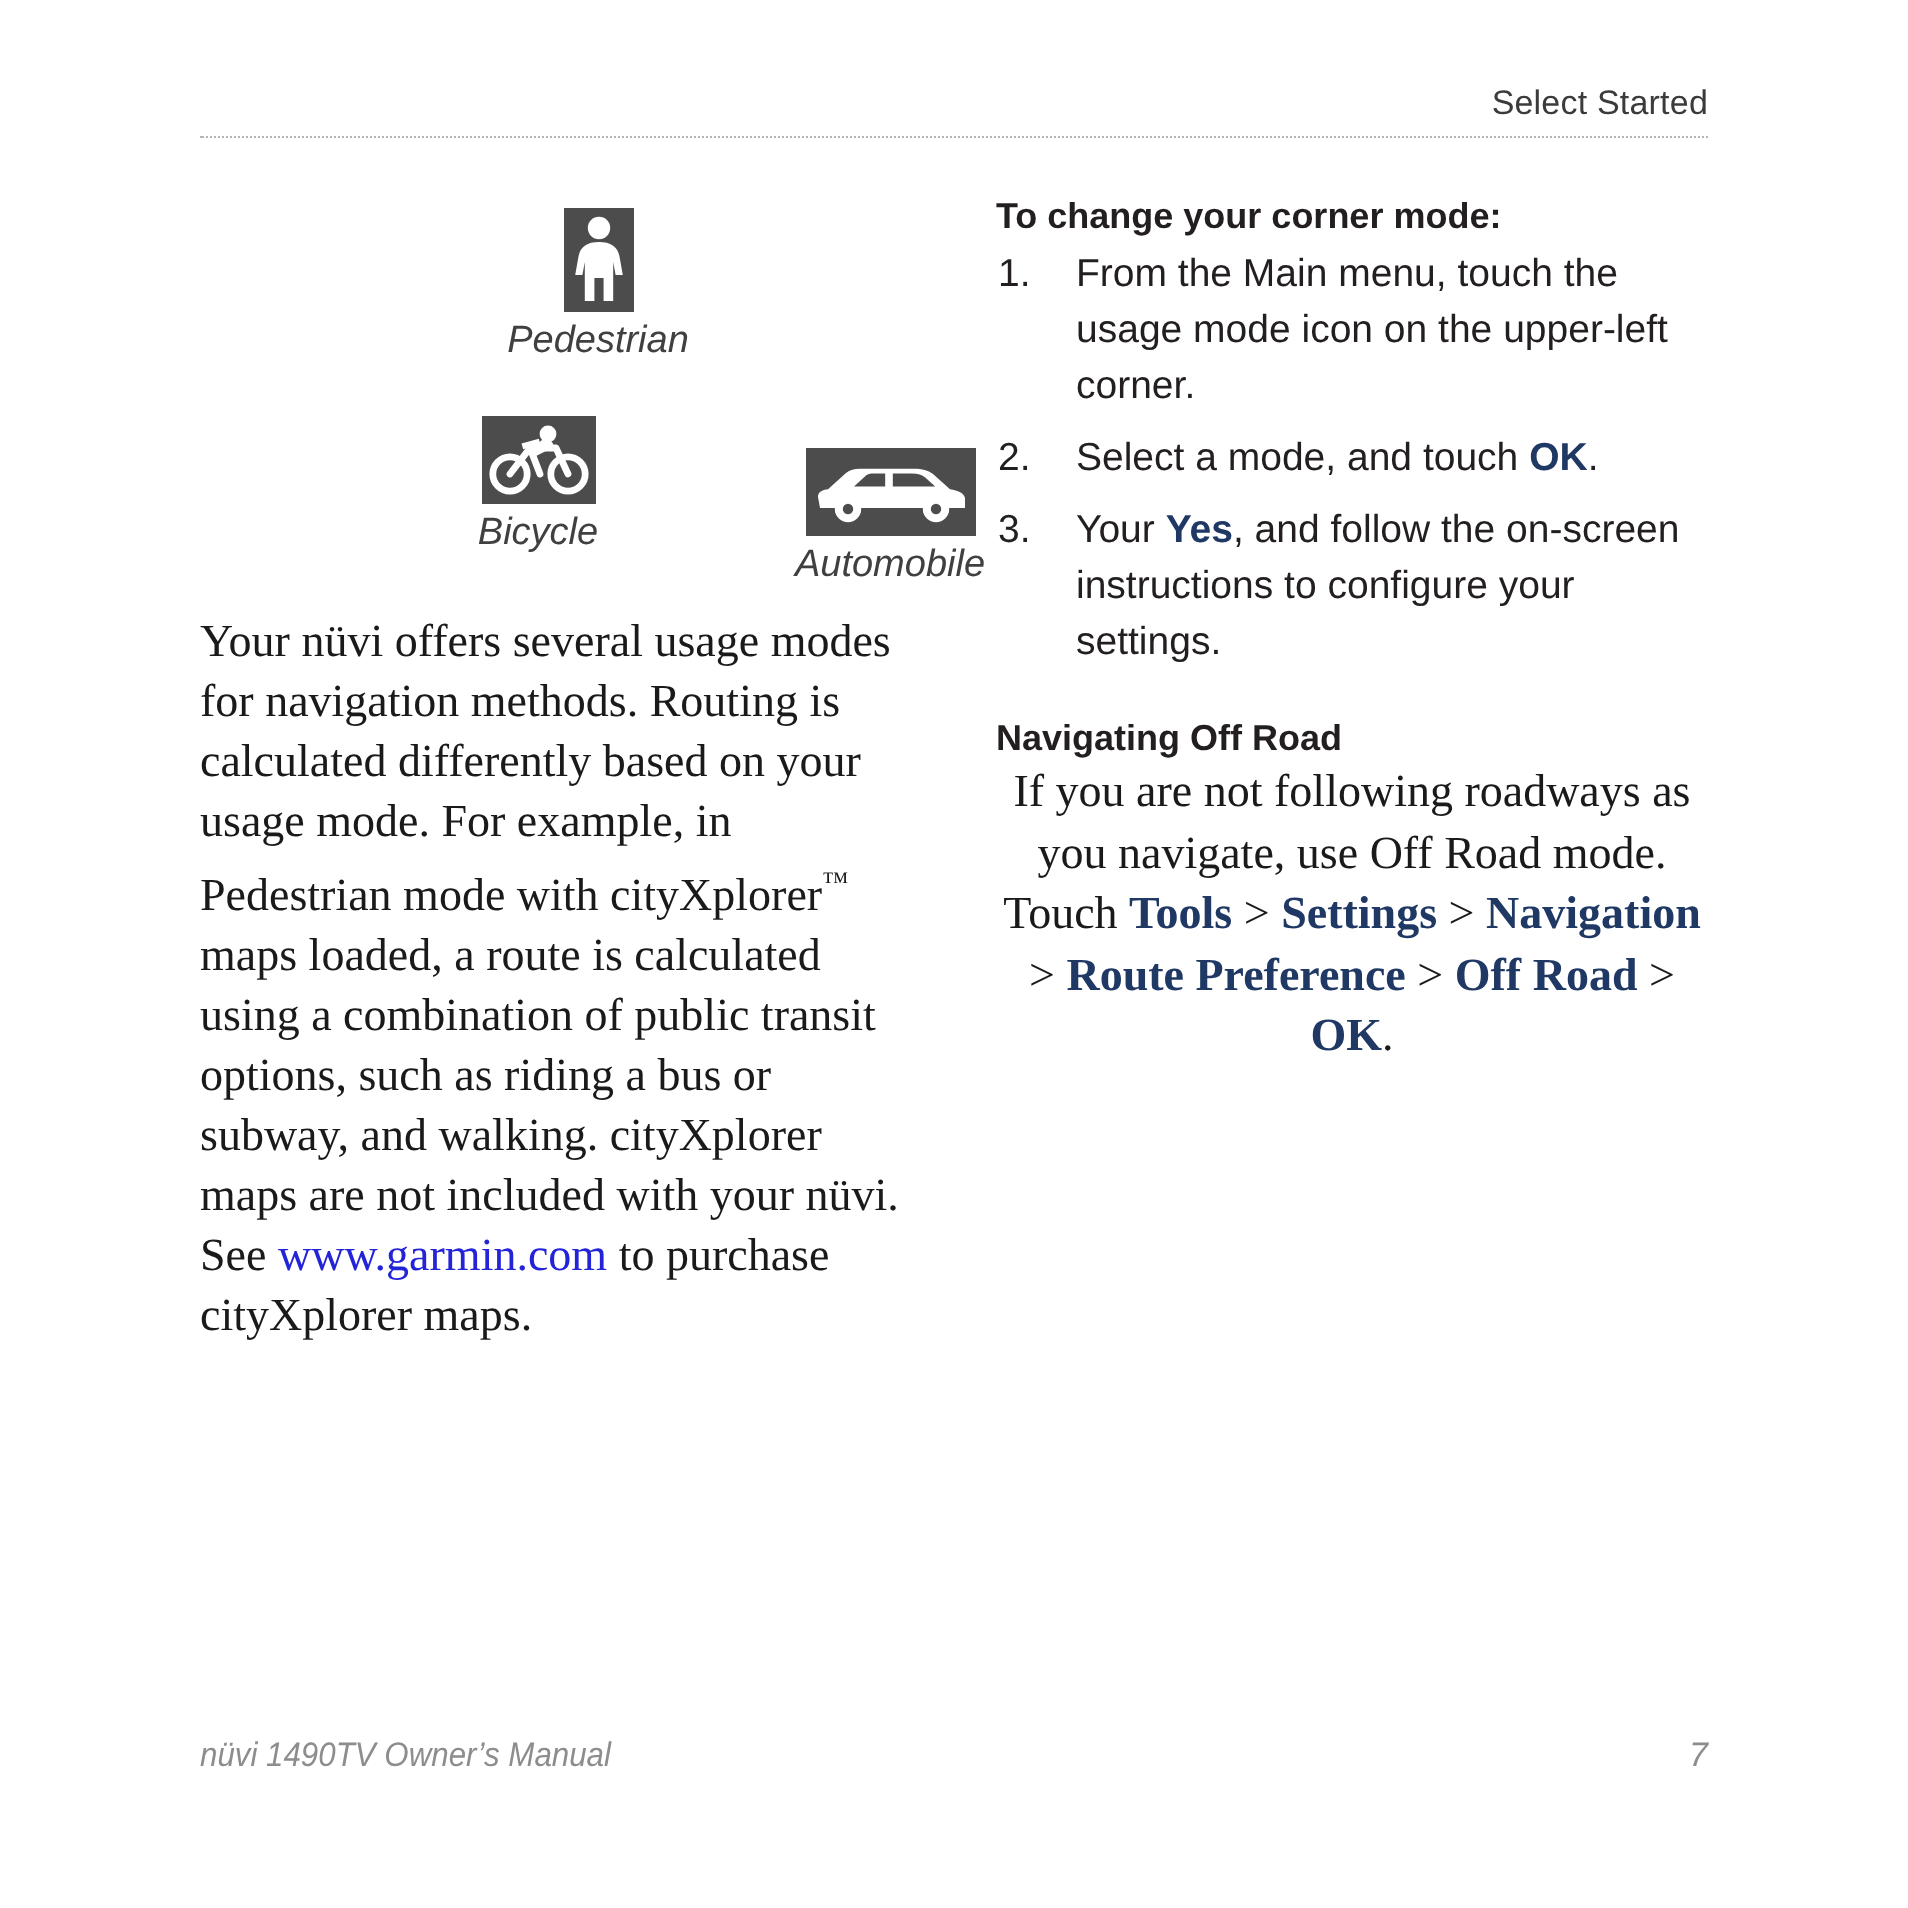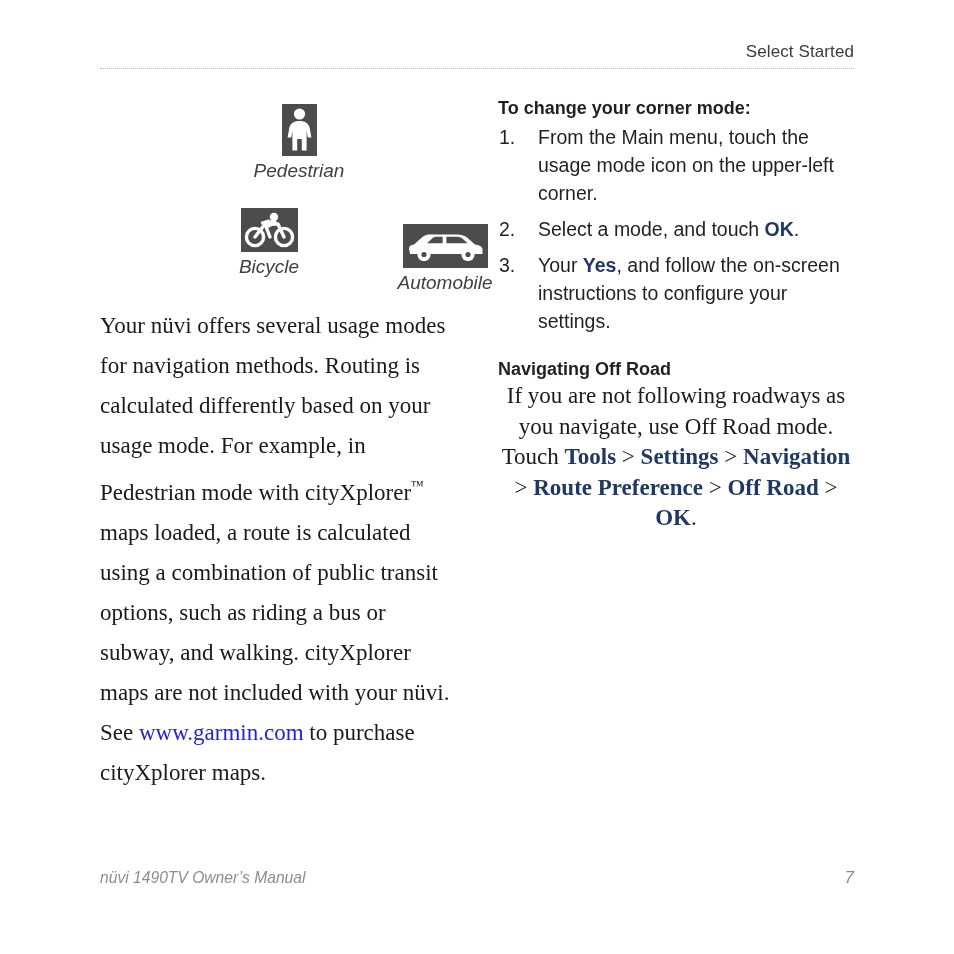--- a/index.html
+++ b/index.html
@@ -111,21 +111,21 @@
     color: #404040;
     margin-top: 4px;
     line-height: 22px;
     white-space: nowrap;
   }
 
   
   p.body {
     font-family: "Liberation Serif", serif;
     font-size: 23px;
-    line-height: 40px;
+    line-height: 30px;
     color: #1a1a1a;
     margin: 0;
     padding: 0;
     text-align: left;
   }
 
   .link {
     color: #2323d8;
     text-decoration: none;
   }

